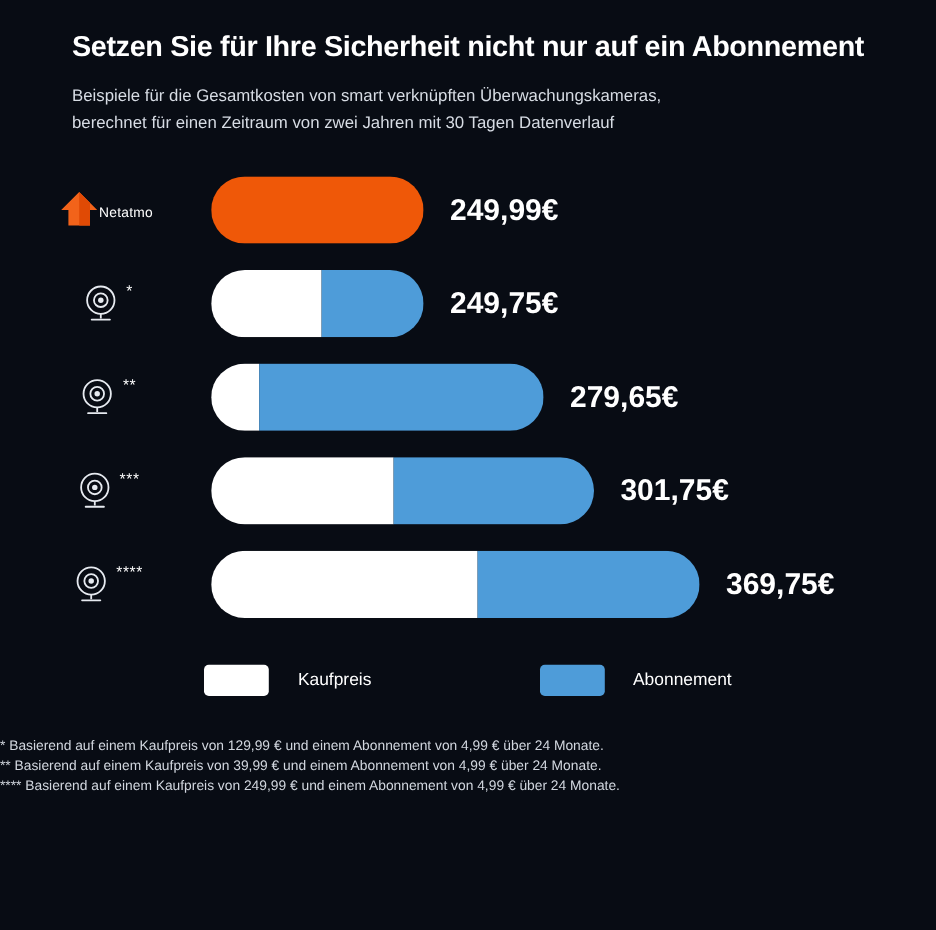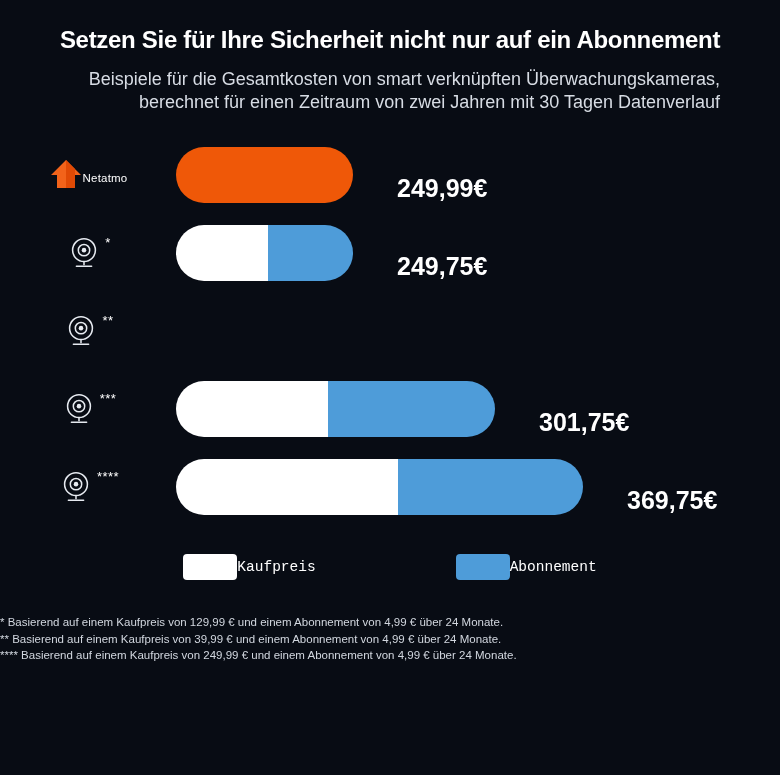--- a/index.html
+++ b/index.html
@@ -23,22 +23,22 @@
     text-align: center;
     font-size: 24px;
     font-weight: bold;
     letter-spacing: -0.3px;
     padding-top: 26px;
     padding-left: 16px;
     padding-right: 16px;
     color: #ffffff;
   }
   .subtitle {
-    text-align: right;
-    font-size: 18px;
+    text-align: left;
+    font-size: 14px;
     line-height: 23px;
     color: #d7dce4;
     margin-top: 14px;
     padding-left: 60px;
     padding-right: 60px;
   }
   .chart {
     margin-top: 22px;
     padding-left: 0;
   }
@@ -86,22 +86,21 @@
     color: #ffffff;
     line-height: 1;
     margin-left: 2px;
     margin-top: 2px;
     letter-spacing: 0.5px;
   }
   .bar-cell {
     position: relative;
     height: 56px;
     display: flex;
-    align-items: flex-end;
-    gap: 22px;
+    align-items: center;
   }
   .bar {
     height: 56px;
     border-radius: 28px;
     overflow: hidden;
     display: flex;
   }
   .seg-buy {
     background: #ffffff;
     height: 100%;
@@ -134,22 +133,21 @@
     align-items: center;
   }
   .legend-swatch {
     width: 54px;
     height: 26px;
     border-radius: 4px;
   }
   .legend-label {
     font-size: 14.5px;
     color: #ffffff;
-    margin-left: 0;
-    font-family: Liberation Mono, monospace;
+    margin-left: 24px;
   }
   .legend-gap {
     width: 140px;
   }
   .footnotes {
     margin-top: 34px;
   }
   .footnote {
     font-size: 11.5px;
     color: #d2d7df;
@@ -218,20 +216,27 @@
           <svg class="cam-icon" viewBox="0 0 40 40">
             <circle cx="20" cy="17" r="12" fill="none" stroke="#e6eaf0" stroke-width="1.6"></circle>
             <circle cx="20" cy="17" r="6" fill="none" stroke="#e6eaf0" stroke-width="1.6"></circle>
             <circle cx="20" cy="17" r="2.4" fill="#e6eaf0"></circle>
             <line x1="20" y1="29" x2="20" y2="33" stroke="#e6eaf0" stroke-width="1.6"></line>
             <line x1="12" y1="34" x2="28" y2="34" stroke="#e6eaf0" stroke-width="1.6" stroke-linecap="round"></line>
           </svg>
           <div class="stars">**</div>
         </div>
       </div>
+      <div class="bar-cell">
+        <div class="bar" style="width:277px">
+          <div class="seg-buy" style="width:40px"></div>
+          <div class="seg-sub" style="width:237px"></div>
+        </div>
+        <div class="price">279,65€</div>
+      </div>
     </div>
 
     <div class="row">
       <div class="logo-cell">
         <div class="cam-wrap">
           <svg class="cam-icon" viewBox="0 0 40 40">
             <circle cx="20" cy="17" r="12" fill="none" stroke="#e6eaf0" stroke-width="1.6"></circle>
             <circle cx="20" cy="17" r="6" fill="none" stroke="#e6eaf0" stroke-width="1.6"></circle>
             <circle cx="20" cy="17" r="2.4" fill="#e6eaf0"></circle>
             <line x1="20" y1="29" x2="20" y2="33" stroke="#e6eaf0" stroke-width="1.6"></line>

